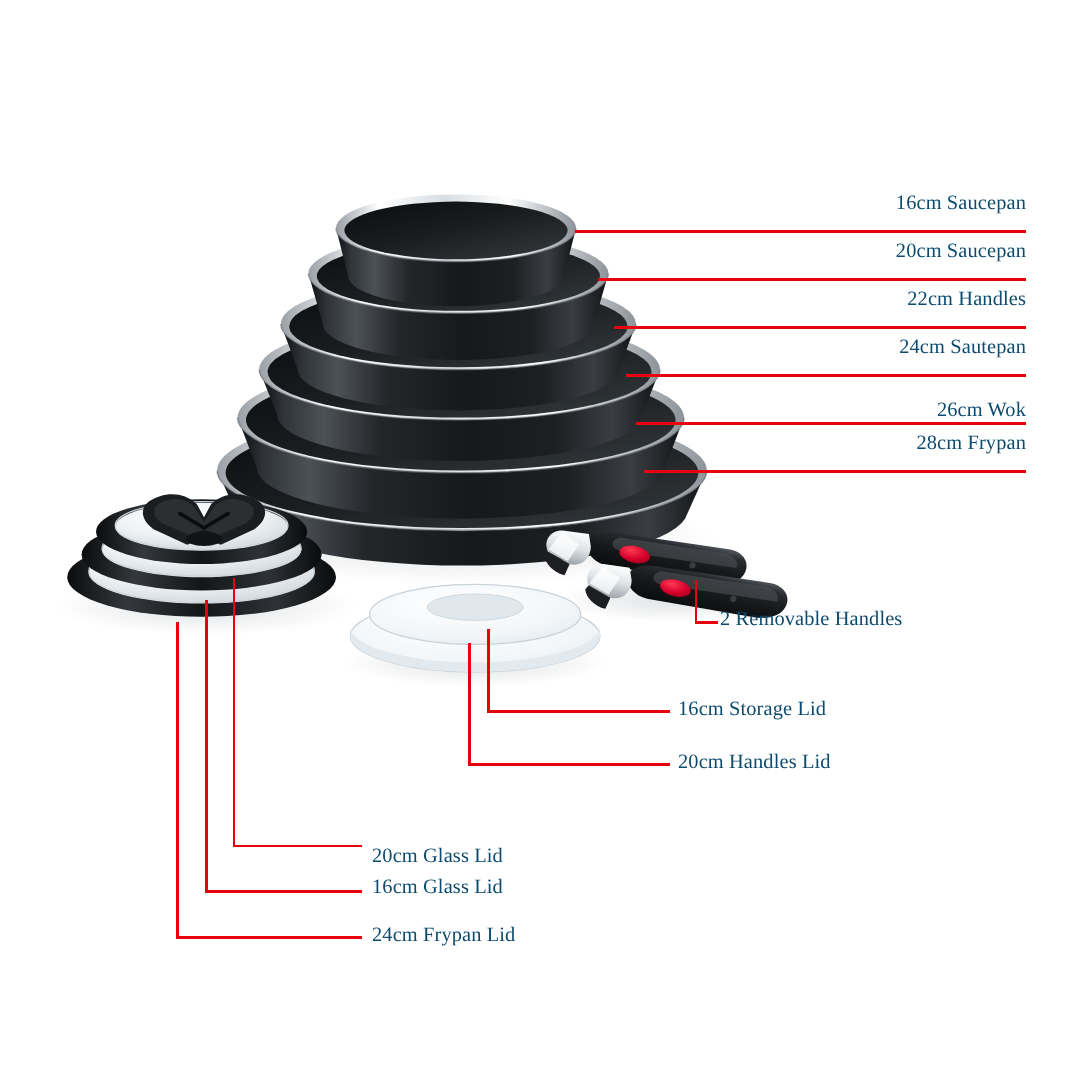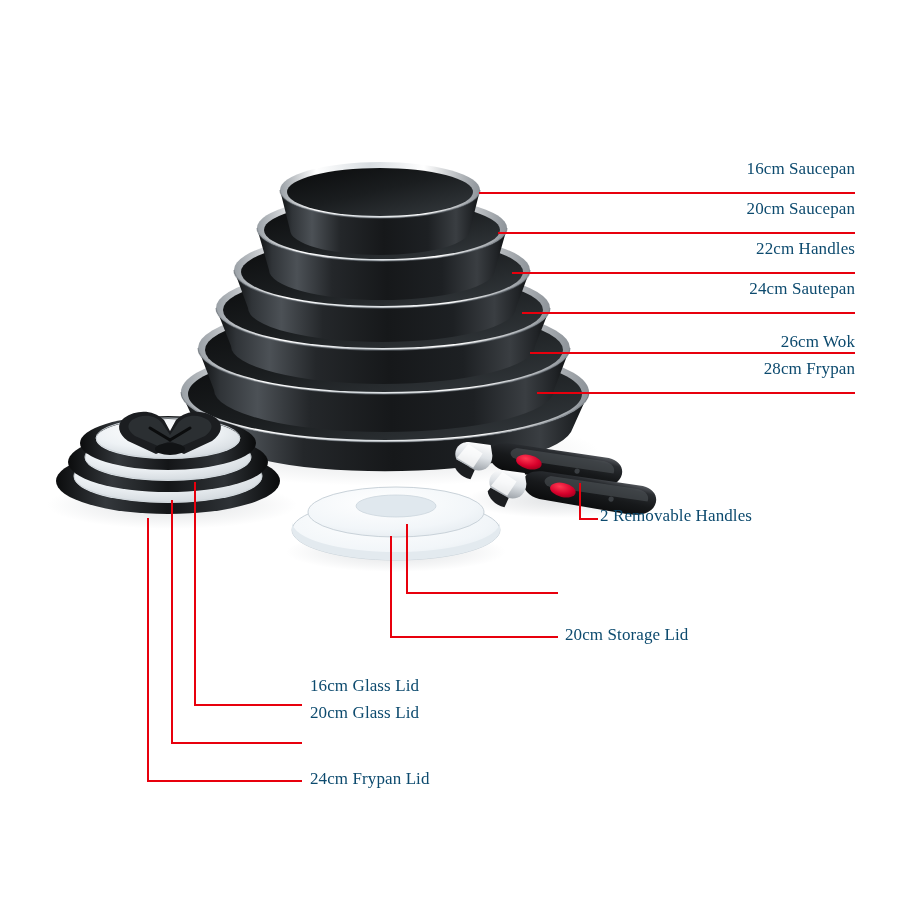--- a/index.html
+++ b/index.html
@@ -256,20 +256,21 @@
 
     <div class="label right" style="right:45px; top:160px;">16cm Saucepan</div>
     <div class="label right" style="right:45px; top:200px;">20cm Saucepan</div>
     <div class="label right" style="right:45px; top:240px;">22cm Handles</div>
     <div class="label right" style="right:45px; top:280px;">24cm Sautepan</div>
     <div class="label right" style="right:45px; top:333px;">26cm Wok</div>
     <div class="label right" style="right:45px; top:360px;">28cm Frypan</div>
 
     <div class="label left" style="left:600px; top:507px;">2 Removable Handles</div>
 
-    <div class="label left" style="left:565px; top:626px;">20cm Storage Lid</div>
-
-    <div class="label left" style="left:310px; top:677px;">16cm Glass Lid</div>
+    <div class="label left" style="left:565px; top:582px;">16cm Storage Lid</div>
+    <div class="label left" style="left:565px; top:626px;">20cm Handles Lid</div>
+
+    <div class="label left" style="left:310px; top:730px;">16cm Glass Lid</div>
     <div class="label left" style="left:310px; top:704px;">20cm Glass Lid</div>
     <div class="label left" style="left:310px; top:770px;">24cm Frypan Lid</div>
   </div>
 
 </div>
 
 </body></html>

